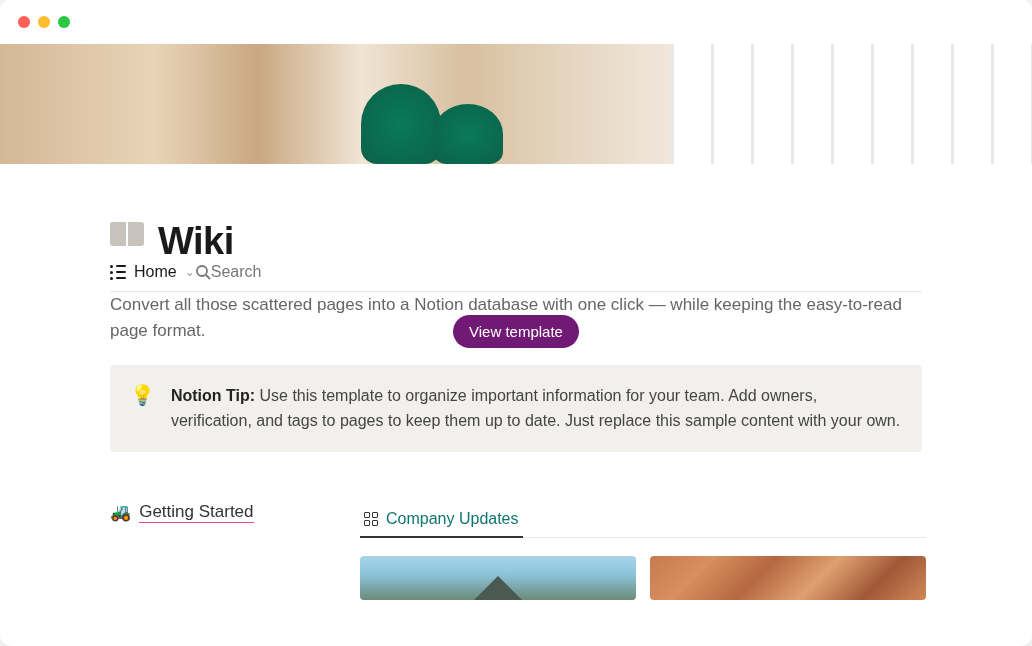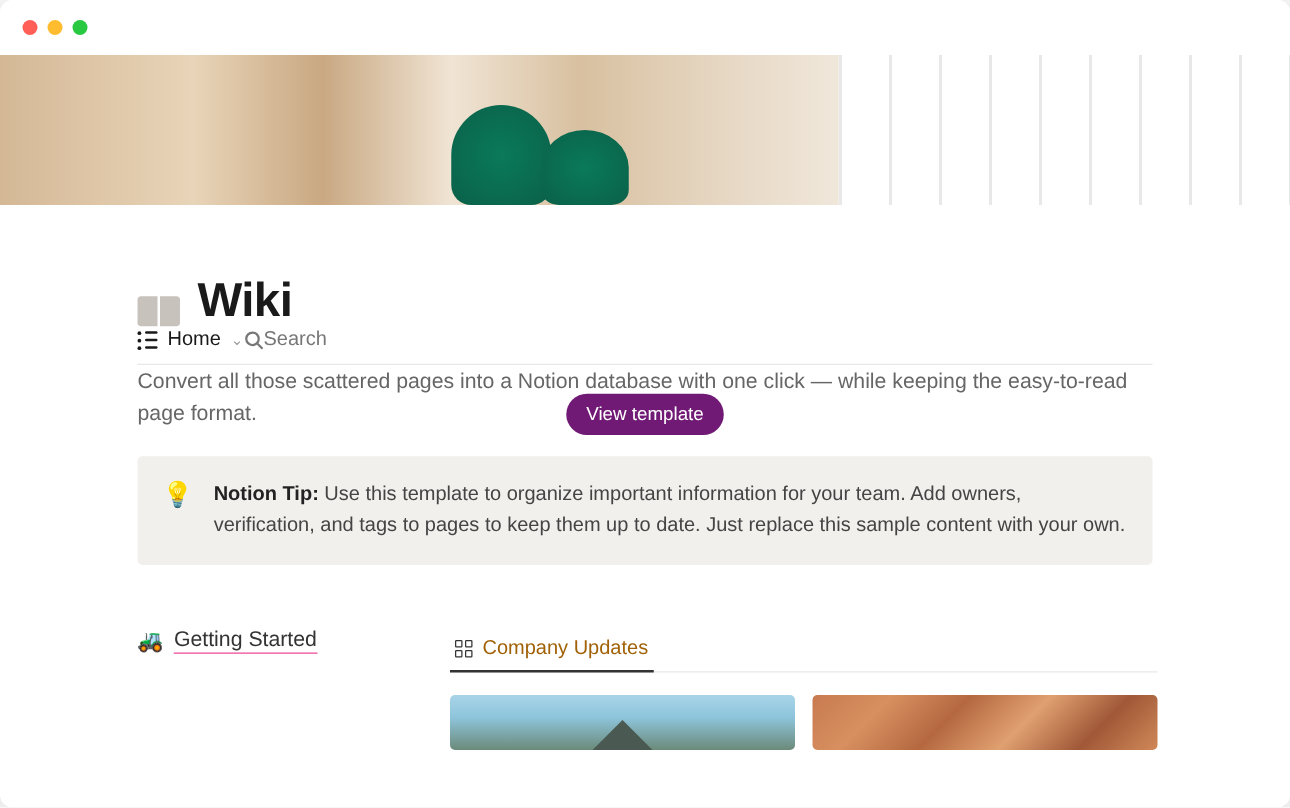--- a/index.html
+++ b/index.html
@@ -85,21 +85,21 @@
         #e8e8e8 0px, #e8e8e8 3px,
         #ffffff 3px, #ffffff 40px);
     }
     .content {
       padding: 0 110px;
       position: relative;
     }
     .page-header {
       margin-top: 56px;
       display: flex;
-      align-items: flex-end;
+      align-items: flex-start;
       gap: 14px;
     }
     .book-icon {
       width: 34px;
       height: 28px;
       position: relative;
     }
     .book-icon-left, .book-icon-right {
       position: absolute;
       width: 16px;
@@ -247,21 +247,21 @@
       display: flex;
       border-bottom: 1px solid #e8e8e8;
     }
     .tab {
       display: flex;
       align-items: center;
       gap: 8px;
       padding: 8px 4px;
       font-size: 16px;
       font-weight: 500;
-      color: #a16207;
+      color: #0f766e;
       border-bottom: 2px solid #333;
       margin-bottom: -1px;
       cursor: pointer;
     }
     .grid-icon {
       display: grid;
       grid-template-columns: 6px 6px;
       grid-template-rows: 6px 6px;
       gap: 2px;
     }

